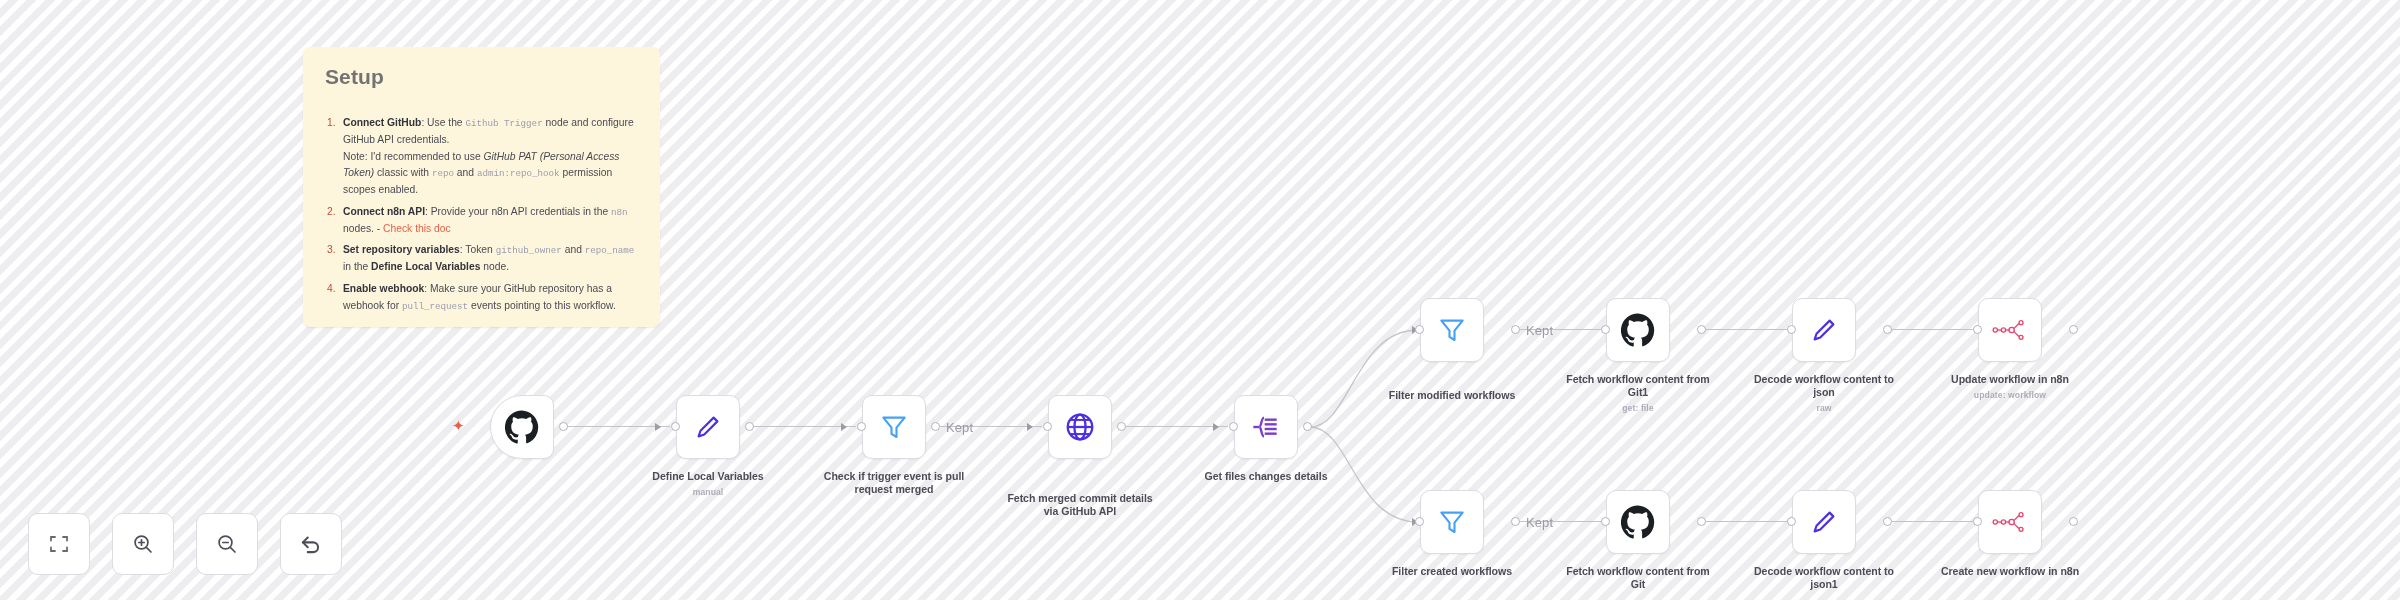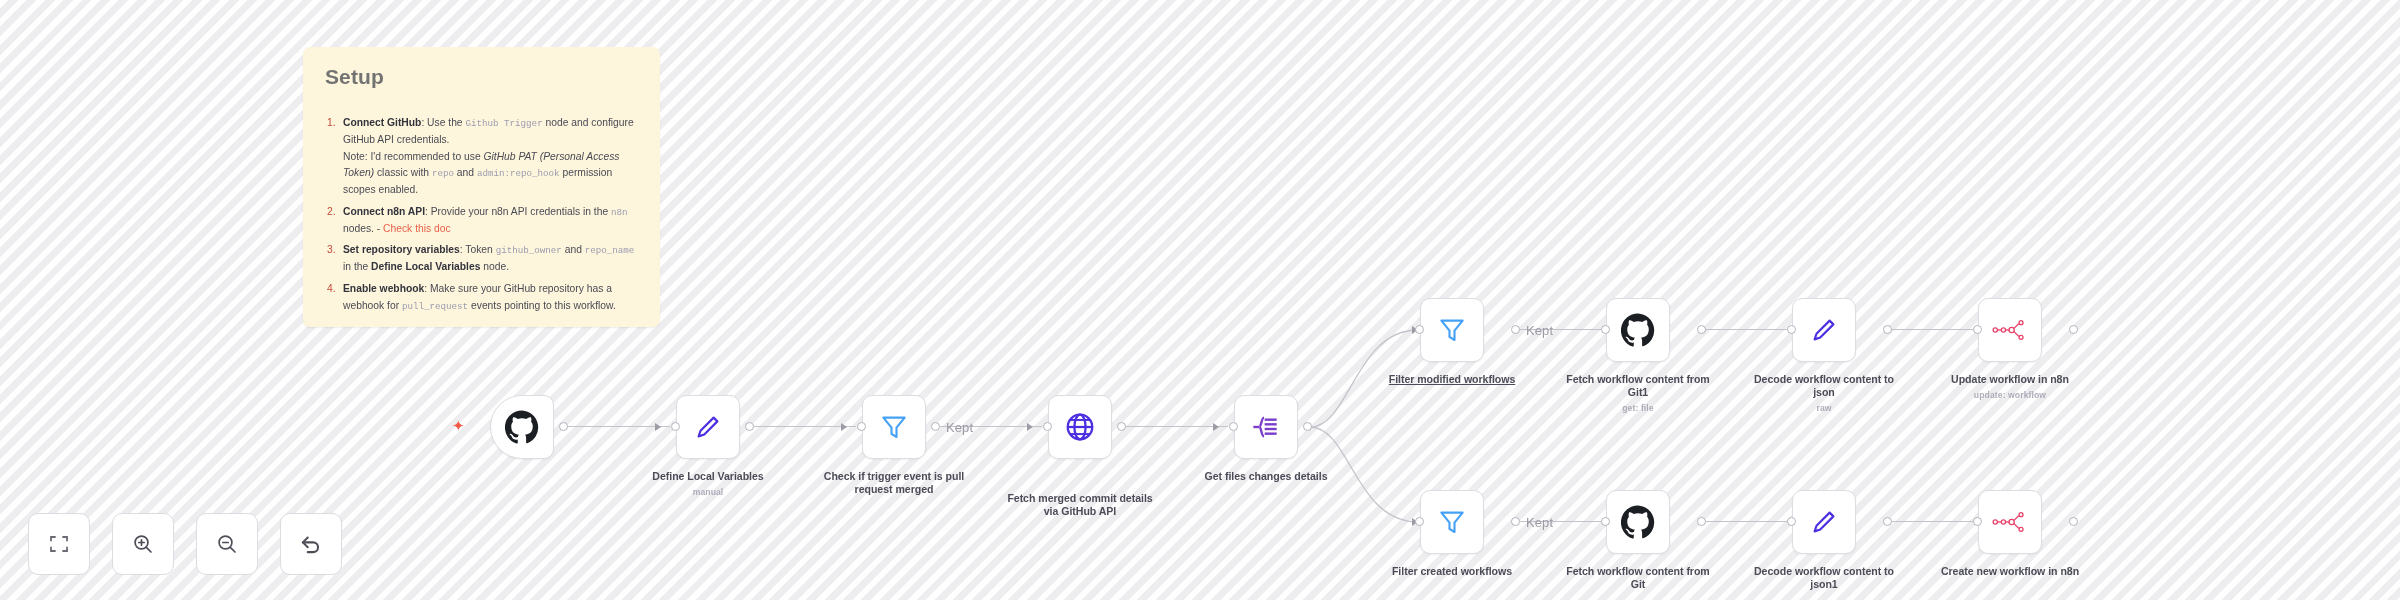--- a/index.html
+++ b/index.html
@@ -279,21 +279,21 @@
     <span class="sub"></span>
   </div>
 
   <div class="node" style="left:1420px; top:298px;">
     <svg width="30" height="30" viewBox="0 0 24 24">
       <path d="M3.5 4.5 H20.5 L14 12.5 V20 L10 17.5 V12.5 Z" fill="none" stroke="#45a1f5" stroke-width="1.7" stroke-linejoin="round"></path>
     </svg>
   </div>
   <div class="dot" style="left:1415px; top:325px;"></div>
   <div class="dot" style="left:1511px; top:325px;"></div>
-  <div class="caption" style="left:1377px; top:373px;text-decoration:underline;">
+  <div class="caption" style="left:1377px; top:389px;">
     <span>Filter modified workflows</span>
     <span class="sub"></span>
   </div>
 
   <div class="node" style="left:1606px; top:298px;">
     <svg width="34" height="34" viewBox="0 0 24 24">
       <path fill="#1b1f23" d="M12 .3a12 12 0 0 0-3.8 23.4c.6.1.8-.3.8-.6v-2.2c-3.3.7-4-1.6-4-1.6-.6-1.4-1.4-1.8-1.4-1.8-1.1-.7.1-.7.1-.7 1.2.1 1.9 1.2 1.9 1.2 1.1 1.9 2.8 1.3 3.5 1 .1-.8.4-1.3.8-1.6-2.7-.3-5.5-1.3-5.5-5.9 0-1.3.5-2.4 1.2-3.2-.1-.3-.5-1.5.1-3.2 0 0 1-.3 3.3 1.2a11.5 11.5 0 0 1 6 0c2.3-1.5 3.3-1.2 3.3-1.2.6 1.7.2 2.9.1 3.2.8.8 1.2 1.9 1.2 3.2 0 4.6-2.8 5.6-5.5 5.9.4.4.8 1.1.8 2.2v3.3c0 .3.2.7.8.6A12 12 0 0 0 12 .3z"></path>
     </svg>
   </div>
   <div class="dot" style="left:1601px; top:325px;"></div>

